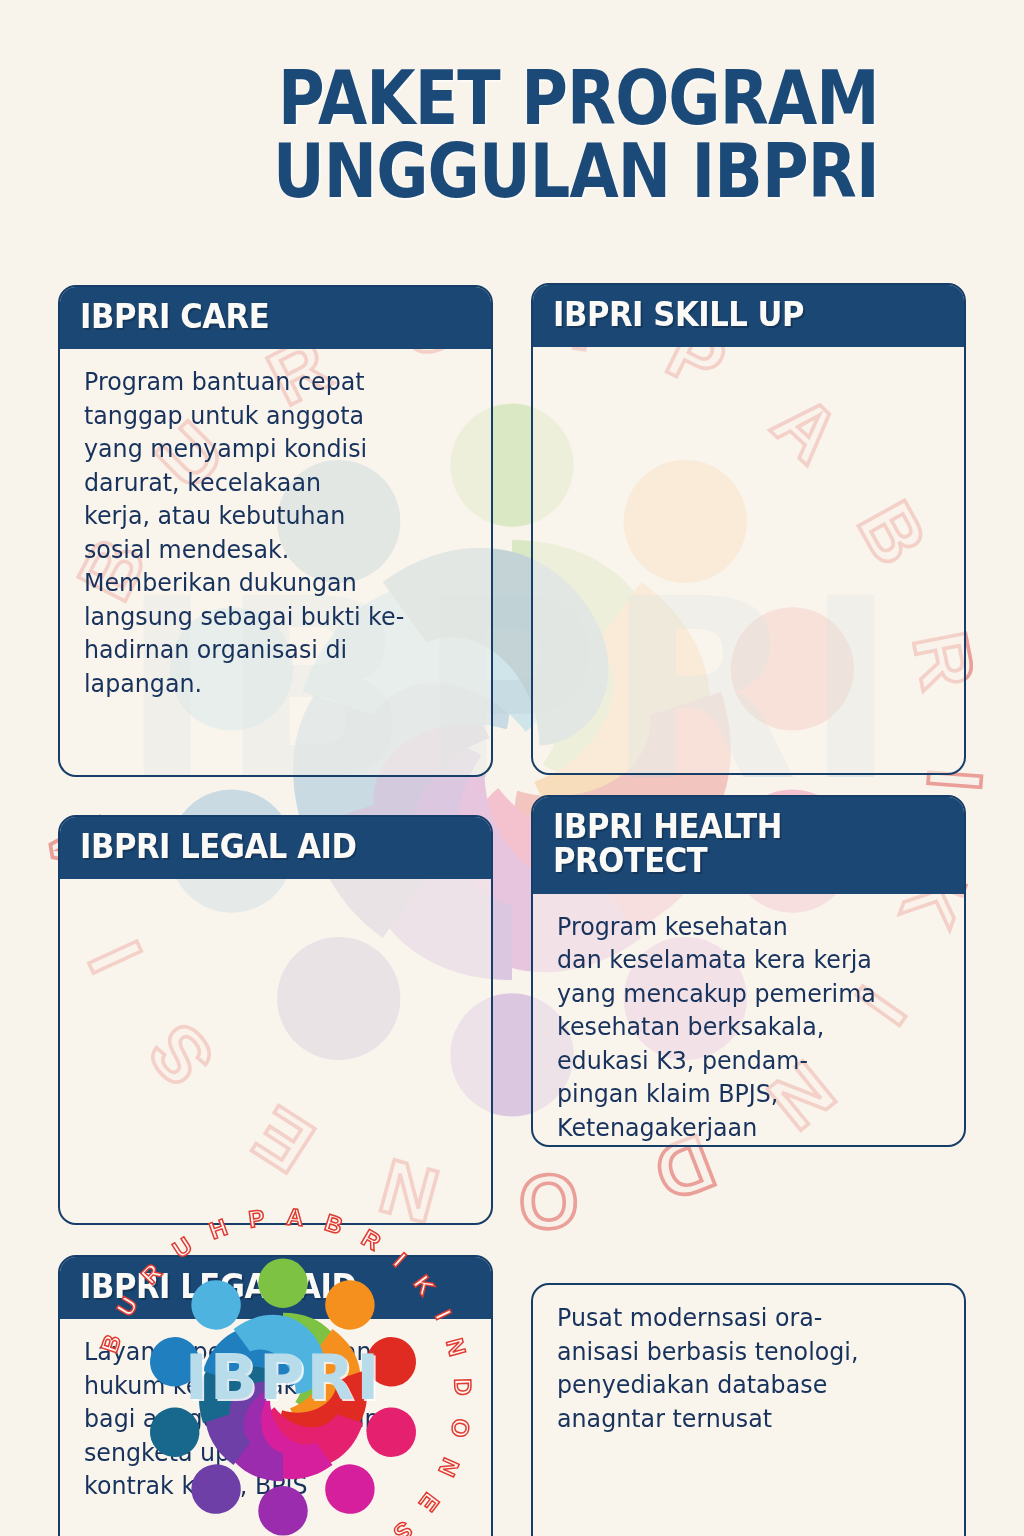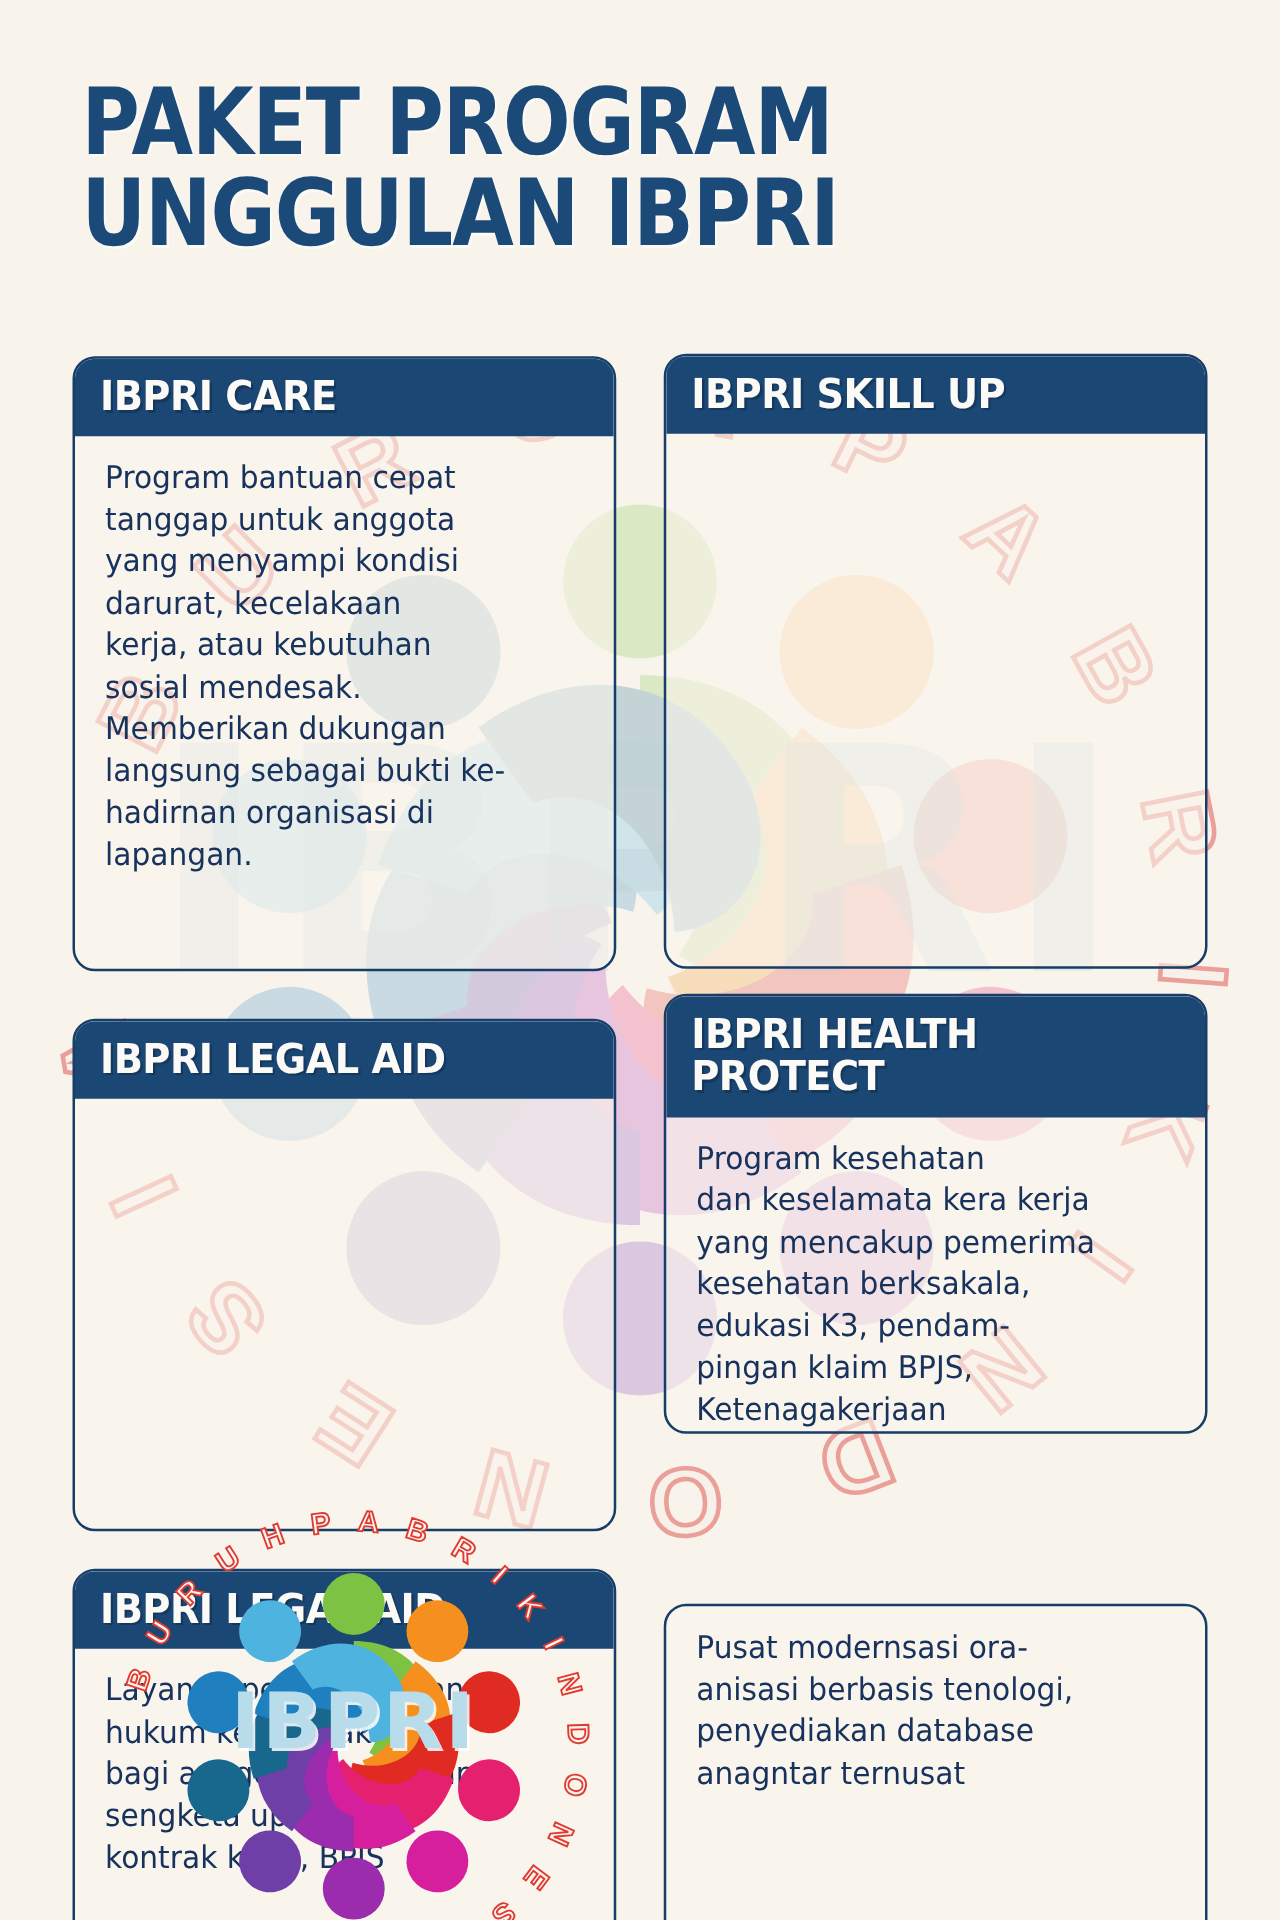--- a/index.html
+++ b/index.html
@@ -105,21 +105,22 @@
     letter-spacing: 7px;
   }
 
   
   #title {
     position: absolute;
     left: 0;
     top: 62px;
     width: 932px;
     z-index: 2;
-    text-align: left;
+    text-align: right;
+    padding-left: 12px;
   }
   #title .line {
     font-family: "DejaVu Sans", sans-serif;
     font-weight: bold;
     font-size: 74px;
     line-height: 0.98;
     letter-spacing: -1px;
     color: #1b4a78;
     text-shadow: 2px 2px 0 rgba(255,255,255,0.55);
     transform: scaleX(0.86);

